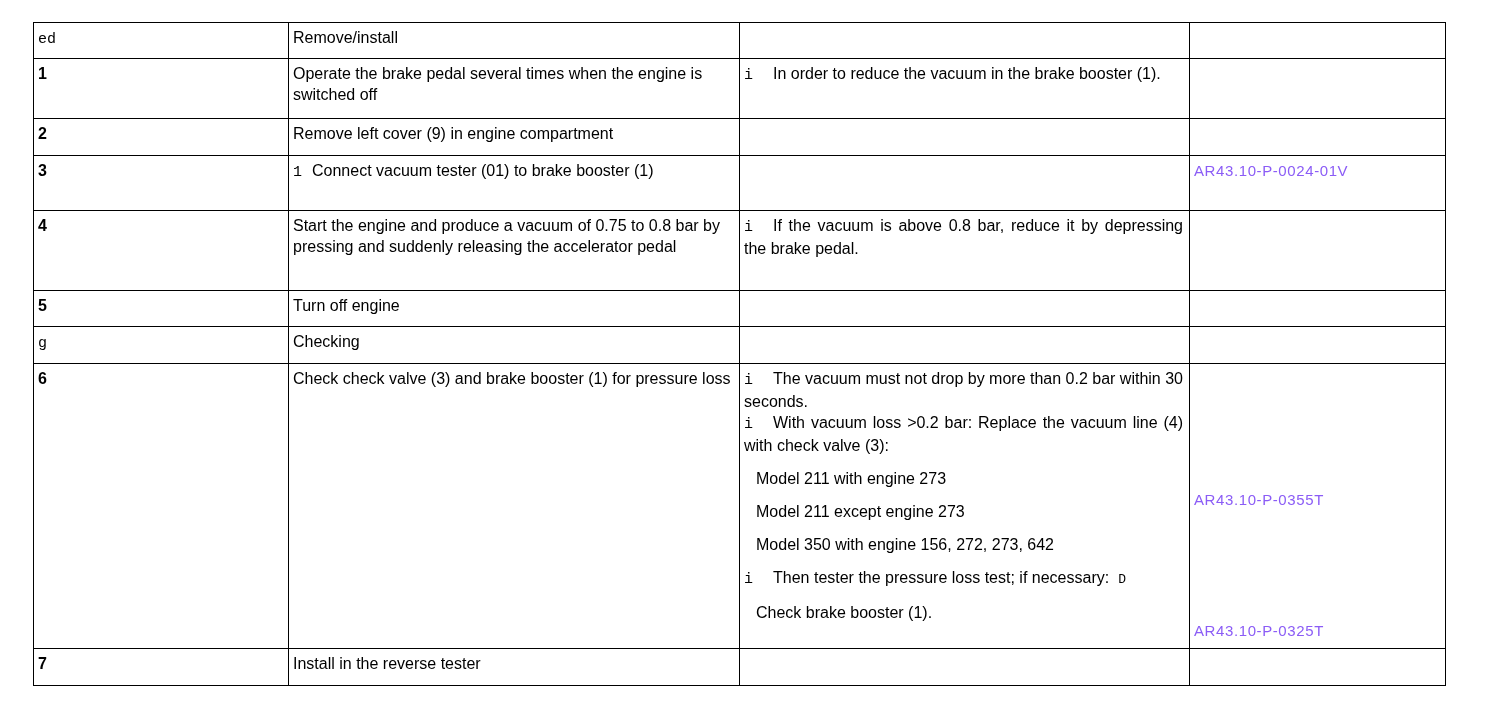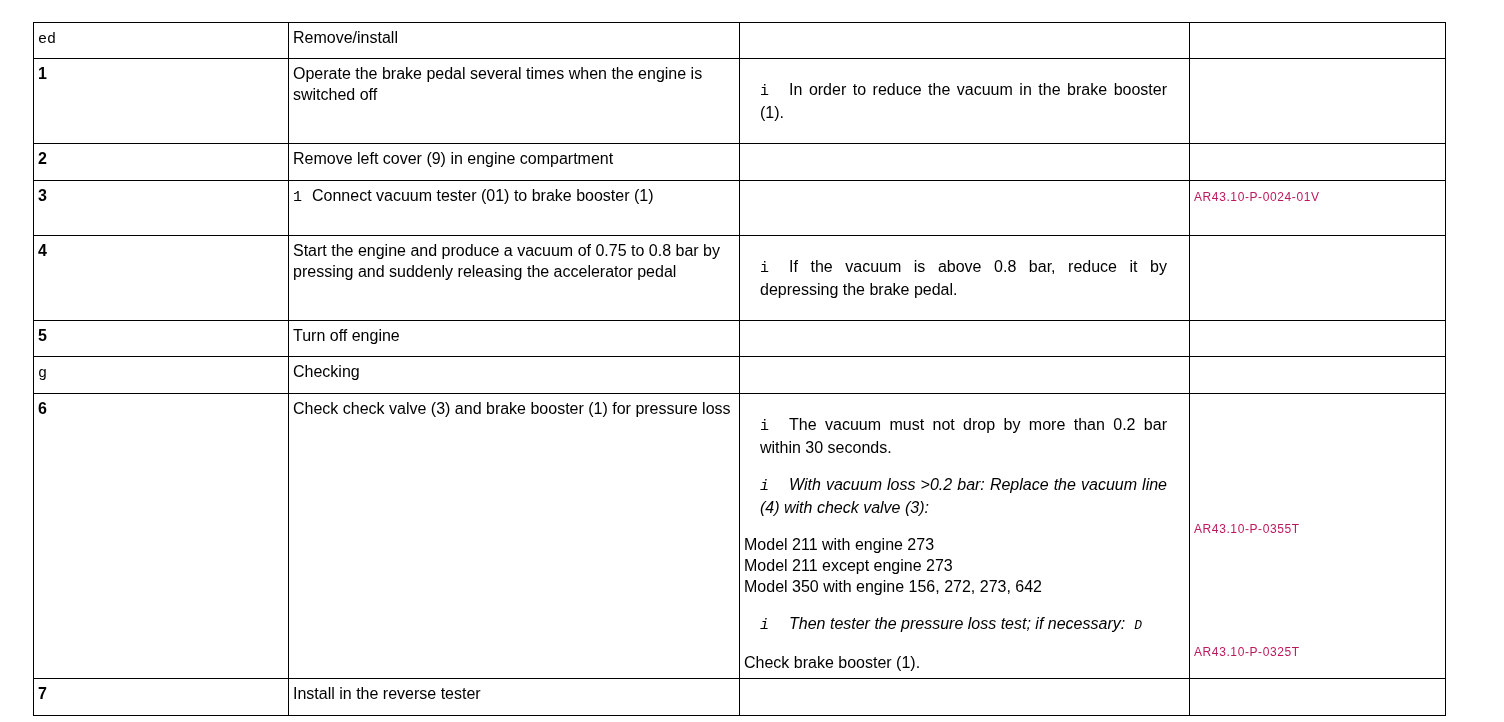--- a/index.html
+++ b/index.html
@@ -42,39 +42,39 @@
   tr.r7 { height: 37px; }
 
   .mono {
     font-family: "Liberation Mono", monospace;
     font-size: 15px;
   }
   .step-num { font-weight: 700; font-size: 16px; }
   .info { margin-right: 20px; }
   .prefix { margin-right: 10px; }
   .jp { text-align: justify; }
-  p.note { margin: 16px; }
-  p.plain { margin: 0; }
+  p.note { margin: 0; }
+  p.plain { margin: 12px; }
   .mb16 { margin-bottom: 16px; }
   .mb14 { margin-bottom: 14px; }
-  .mb8  { margin-bottom: 8px; font-style: italic; }
+  .mb8  { margin-bottom: 8px; }
   .mb7  { margin-bottom: 7px; }
   .dsym { font-size: 13px; margin-left: 9px; }
   td.rel { position: relative; }
   .ref {
-    color: #be185d;
-    font-size: 12px;
+    color: #8b5cf6;
+    font-size: 15px;
     letter-spacing: 0.6px;
     text-decoration: none;
     white-space: nowrap;
     display: inline-block;
   }
   .abs { position: absolute; left: 4px; }
   .ref-top1 { top: 115px; margin-top: 10px; }
-  .ref-top2 { top: 248px; text-align: right; }
+  .ref-top2 { top: 256px; text-align: right; }
 </style>
 </head>
 <body>
 
 <div class="page">
   <table class="proc-table">
     <colgroup>
       <col style="width:255px">
       <col style="width:451px">
       <col style="width:450px">

